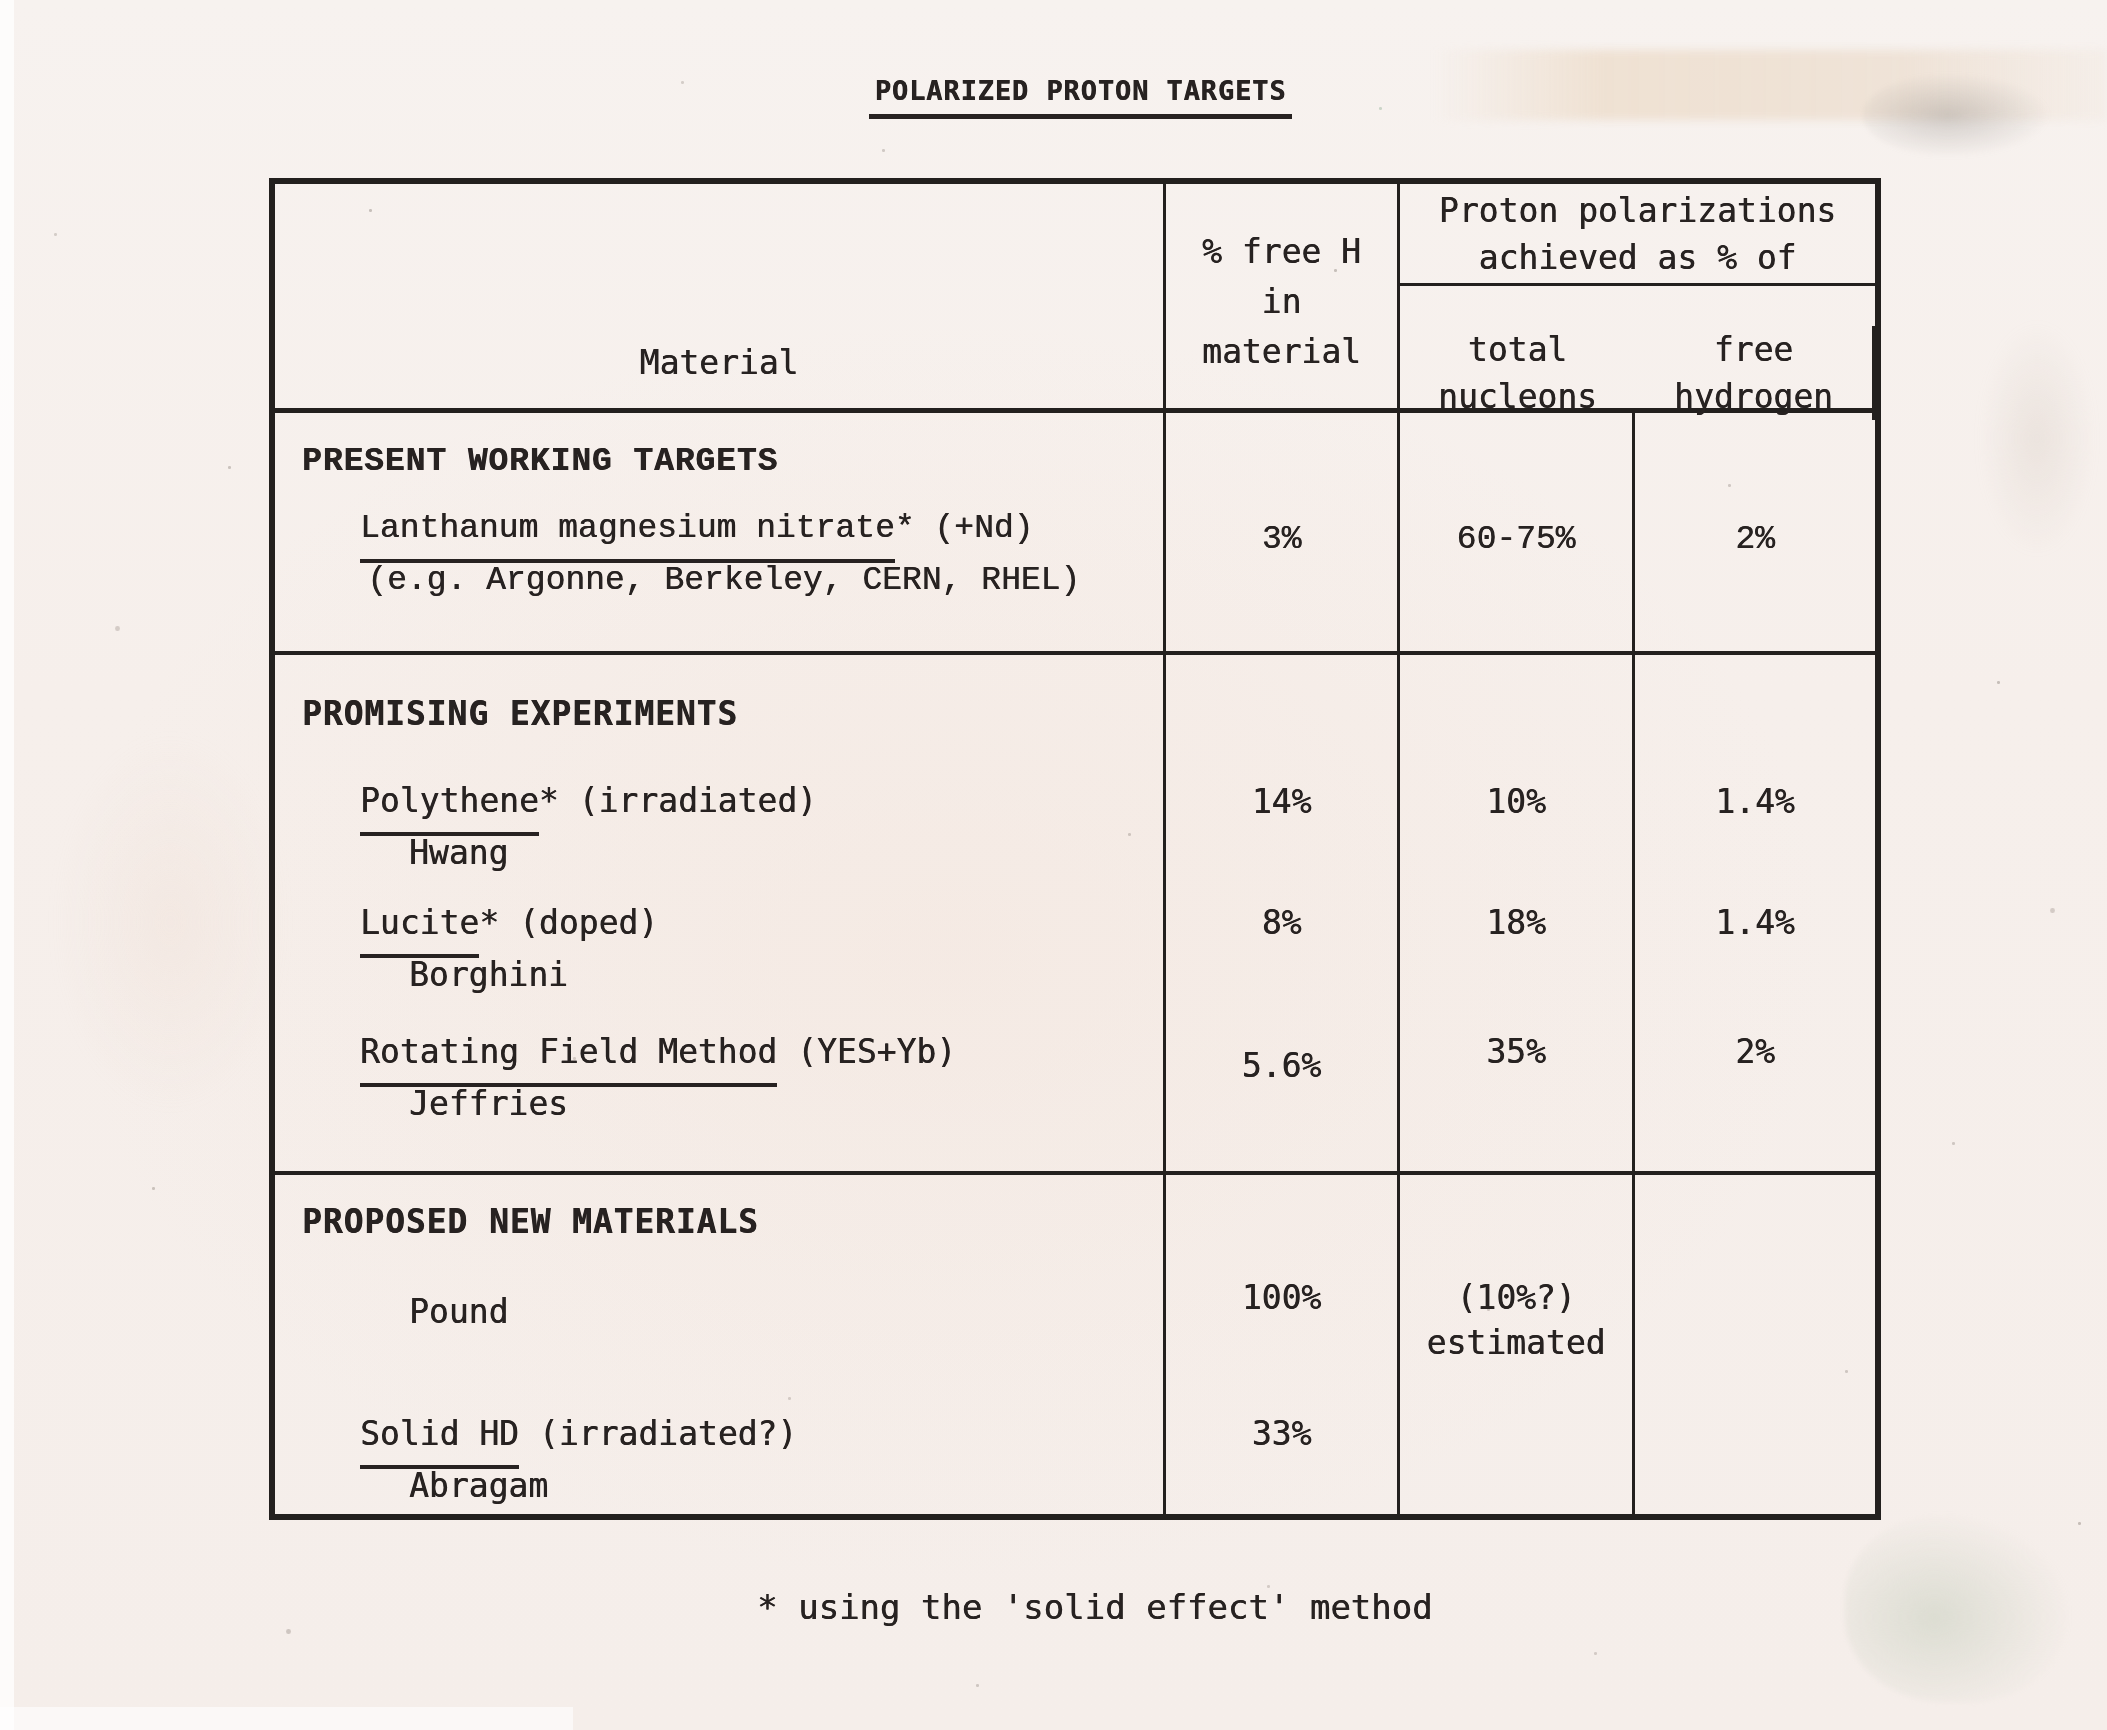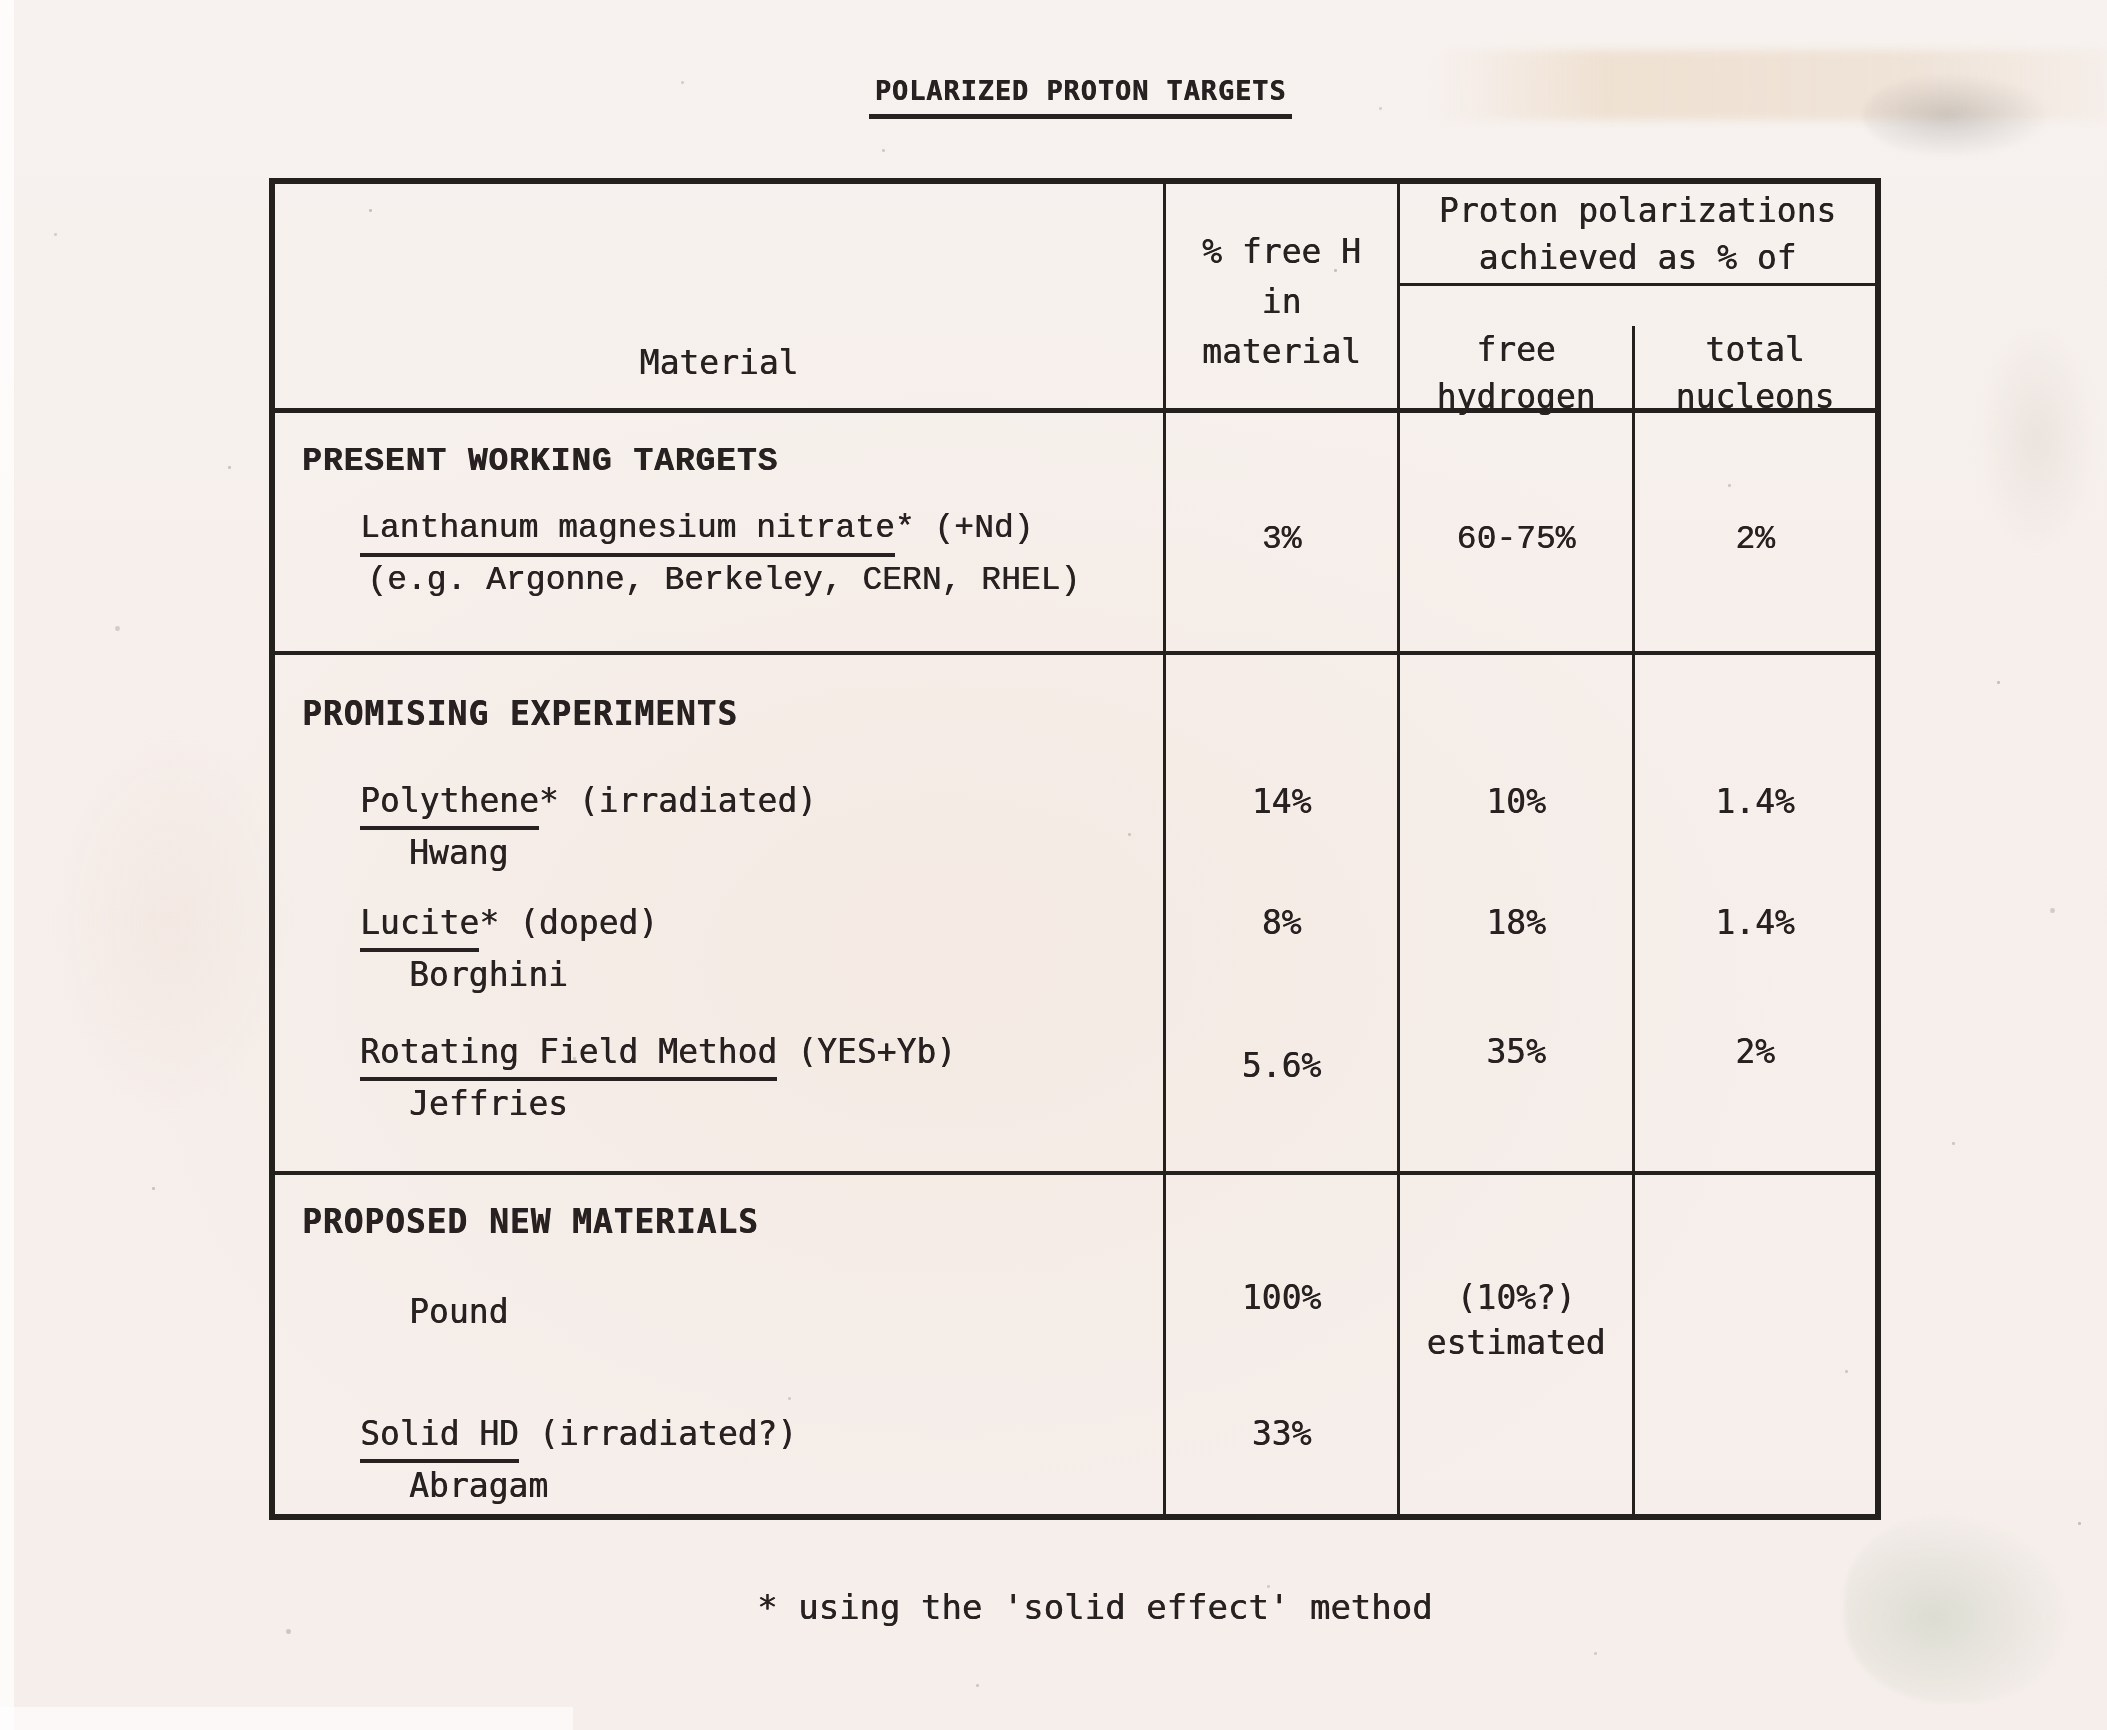--- a/index.html
+++ b/index.html
@@ -62,21 +62,21 @@
   .group-top{height:99px;border-bottom:3.6px solid #23201e;display:flex;align-items:center;justify-content:center;
     text-align:center;line-height:47px;box-sizing:content-box;}
   .group-bottom{flex:1;display:grid;grid-template-columns:235px 1fr;}
   .subcell{display:flex;align-items:center;justify-content:center;text-align:center;line-height:47px;
     border-right:3.6px solid #23201e;box-sizing:border-box;}
   .subcell.last{border-right:none;}
   
   .sec-heading{position:absolute;left:27px;font-weight:bold;letter-spacing:0.9px;white-space:nowrap;}
   .entry{position:absolute;left:85px;white-space:nowrap;}
   .entry-name{line-height:41px;}
-  .u{border-bottom:4.5px solid currentColor;padding-bottom:6px;}
+  .u{border-bottom:4.5px solid currentColor;padding-bottom:12px;}
   .mat-sub{font-size:27px;vertical-align:-13.4px;text-decoration:none;}
   .entry-sub{margin-top:10.7px;line-height:41px;margin-left:49px;}
   .entry-sub.wide{margin-left:7.2px;}
   .val{position:absolute;left:0;width:100%;text-align:center;line-height:45px;white-space:pre-line;}
   
   .footnote{position:absolute;left:757px;top:1587px;font-size:34px;white-space:nowrap;}
 </style>
 </head>
 <body>
 
@@ -101,24 +101,24 @@
       <div class="cell header-material">
         <span>Material</span>
       </div>
       <div class="cell header-freeh ml">% free H
 in
 material</div>
       <div class="group-cell cell last" style="border-right:none;">
         <div class="group-top ml">Proton polarizations
 achieved as % of</div>
         <div class="group-bottom">
+          <div class="subcell last ml">total
+nucleons</div>
           <div class="subcell ml">free
 hydrogen</div>
-          <div class="subcell last ml">total
-nucleons</div>
         </div>
       </div>
     </div>
 
     <div class="band band-s1">
       <div class="cell">
         <div class="sec-heading" style="top:29.6px">PRESENT WORKING TARGETS</div>
         <div class="entry" style="top:95px">
           <div class="entry-name"><span class="u">Lanthanum magnesium nitrate</span><span>* (+Nd)</span></div>
           <div class="entry-sub wide">(e.g. Argonne, Berkeley, CERN, RHEL)</div>

